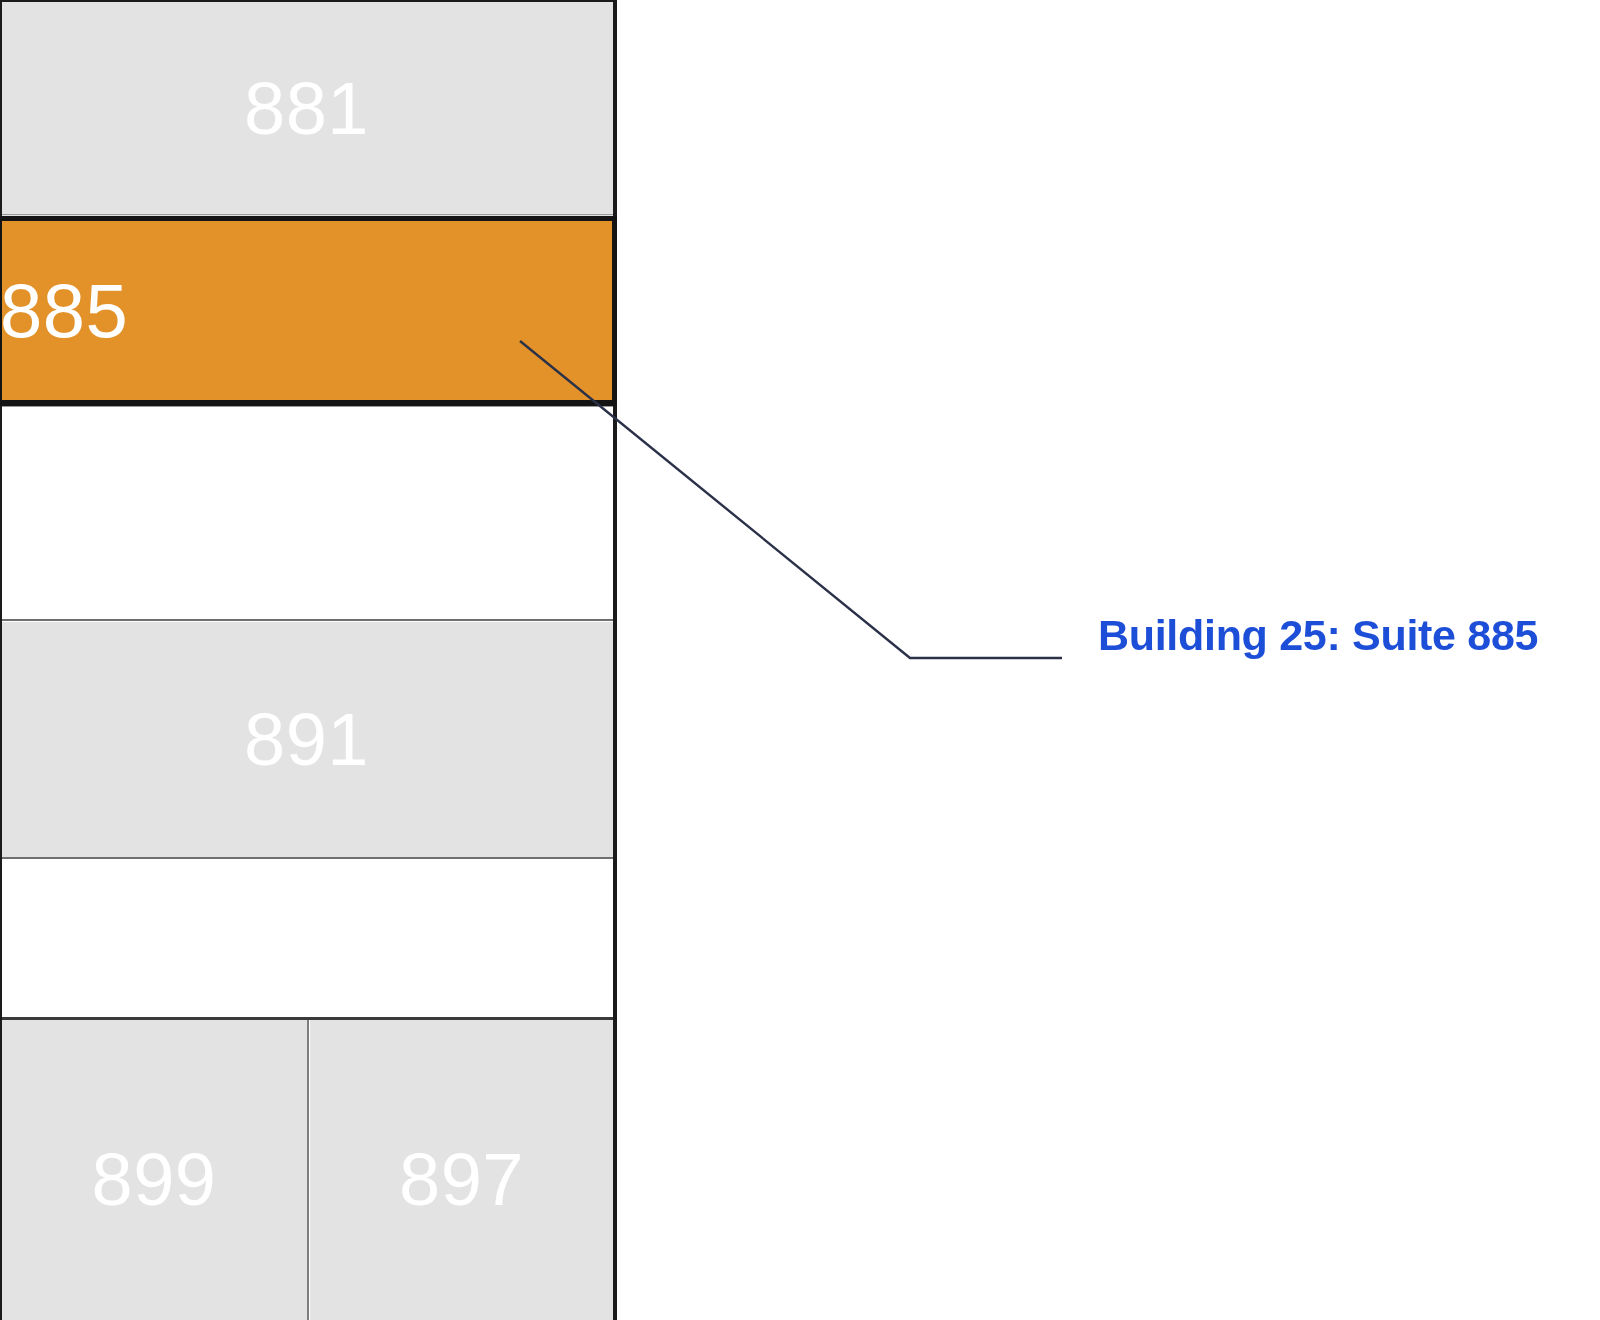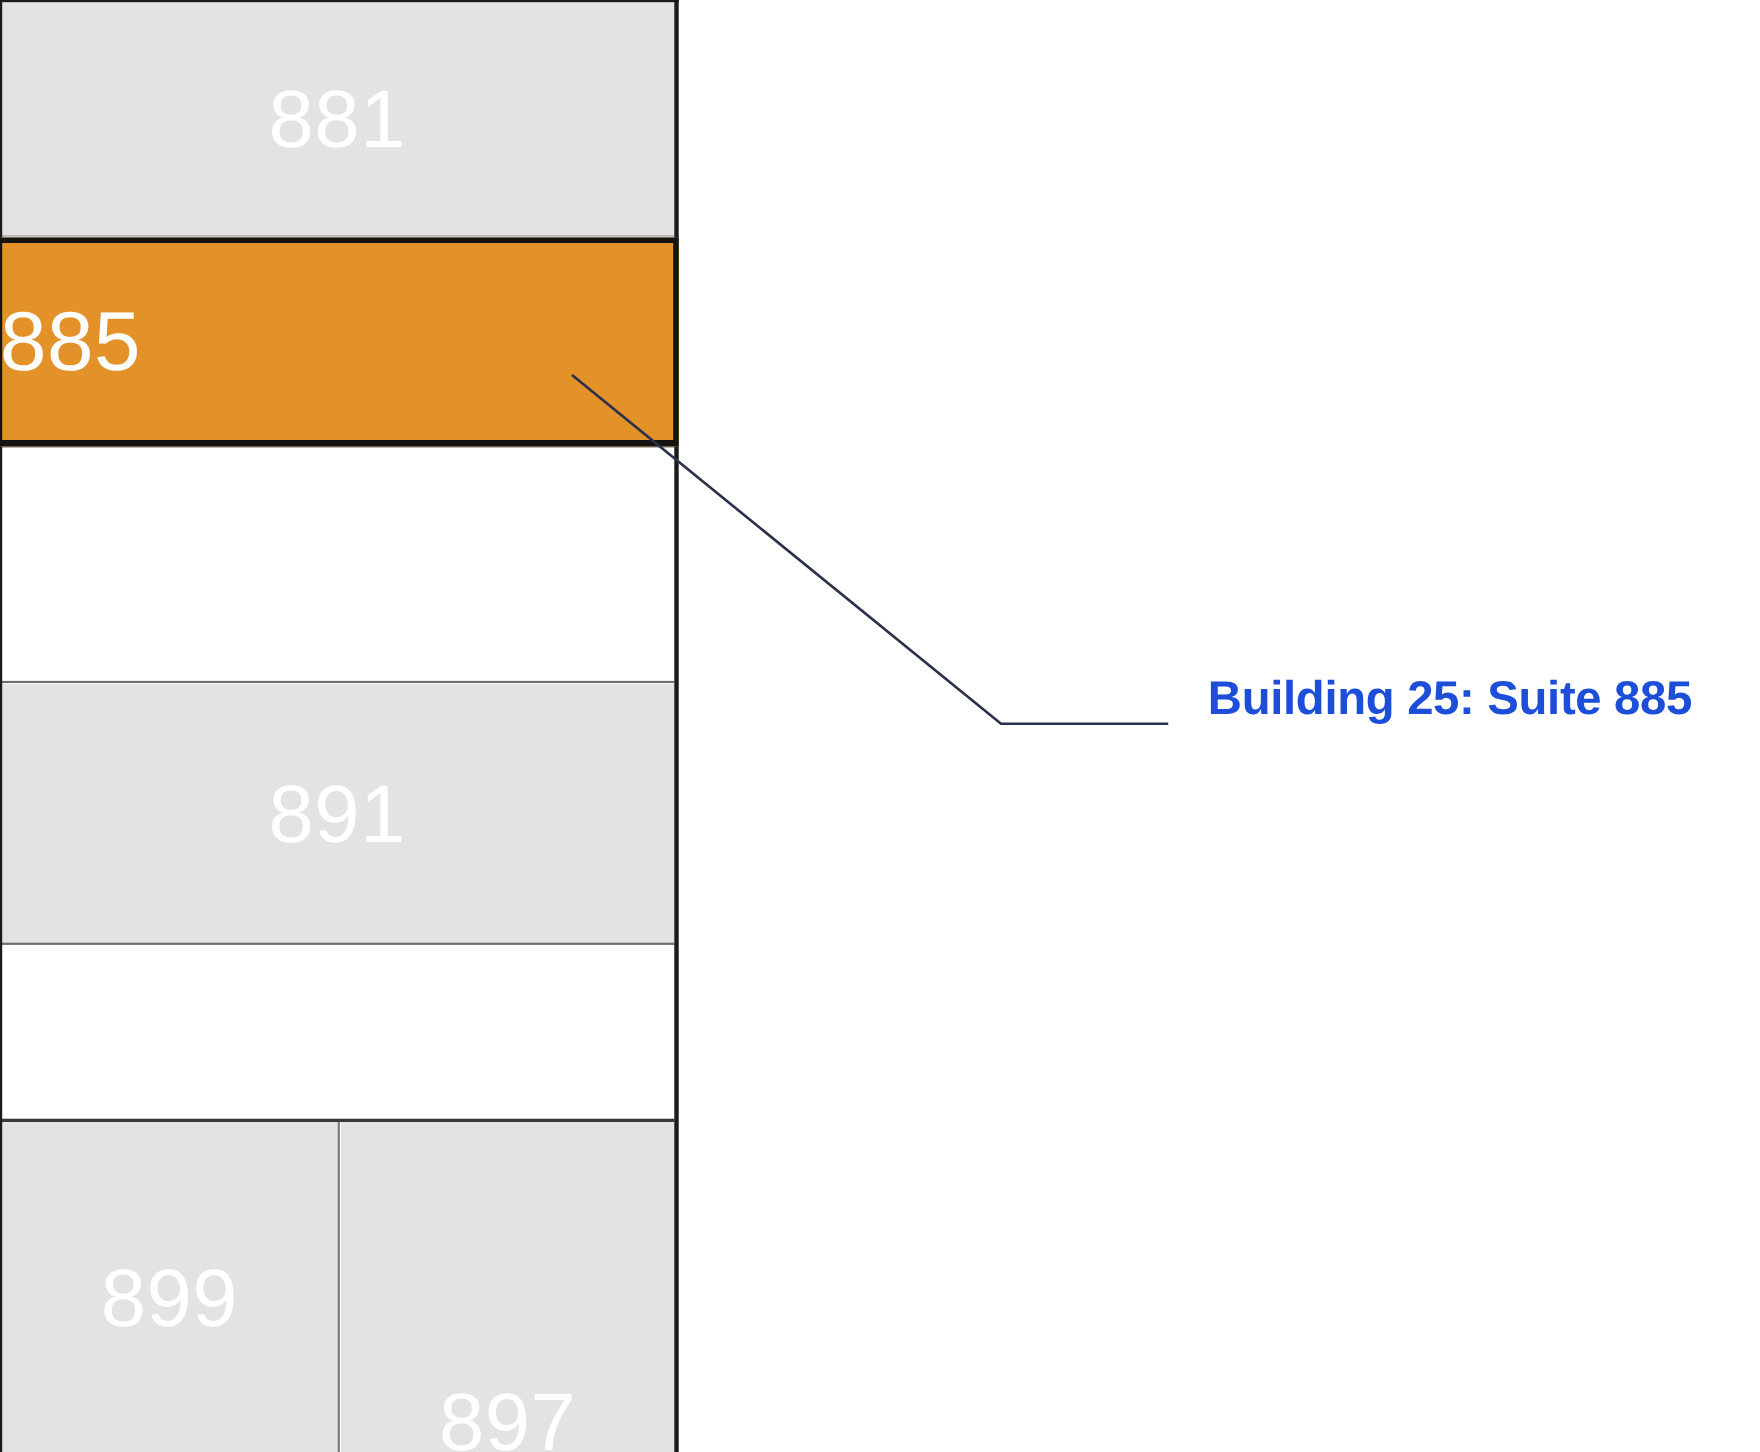--- a/index.html
+++ b/index.html
@@ -135,21 +135,21 @@
 
     <div class="suite" style="top:622px; width:613px; height:236px;">
       <span class="suite-label">891</span>
     </div>
 
 
     <div class="suite" style="top:1020px; left:0; width:308px; height:300px;">
       <span class="suite-label" style="position:relative; top:10px;">899</span>
     </div>
 
-    <div class="suite" style="top:1020px; left:310px; width:303px; height:300px;align-items:flex-end;">
+    <div class="suite" style="top:1020px; left:310px; width:303px; height:300px;">
       <span class="suite-label" style="position:relative; top:10px;">897</span>
     </div>
 
     <div class="sep sep-thin" style="top:214px;"></div>
     <div class="sep sep-thin" style="top:406px;"></div>
     <div class="sep" style="top:619px;"></div>
     <div class="sep" style="top:857px;"></div>
     <div class="sep" style="top:1017px; background:#3a3a3a; height:3px;"></div>
     <div class="vsep" style="left:307px; top:1020px; height:300px;"></div>
 

